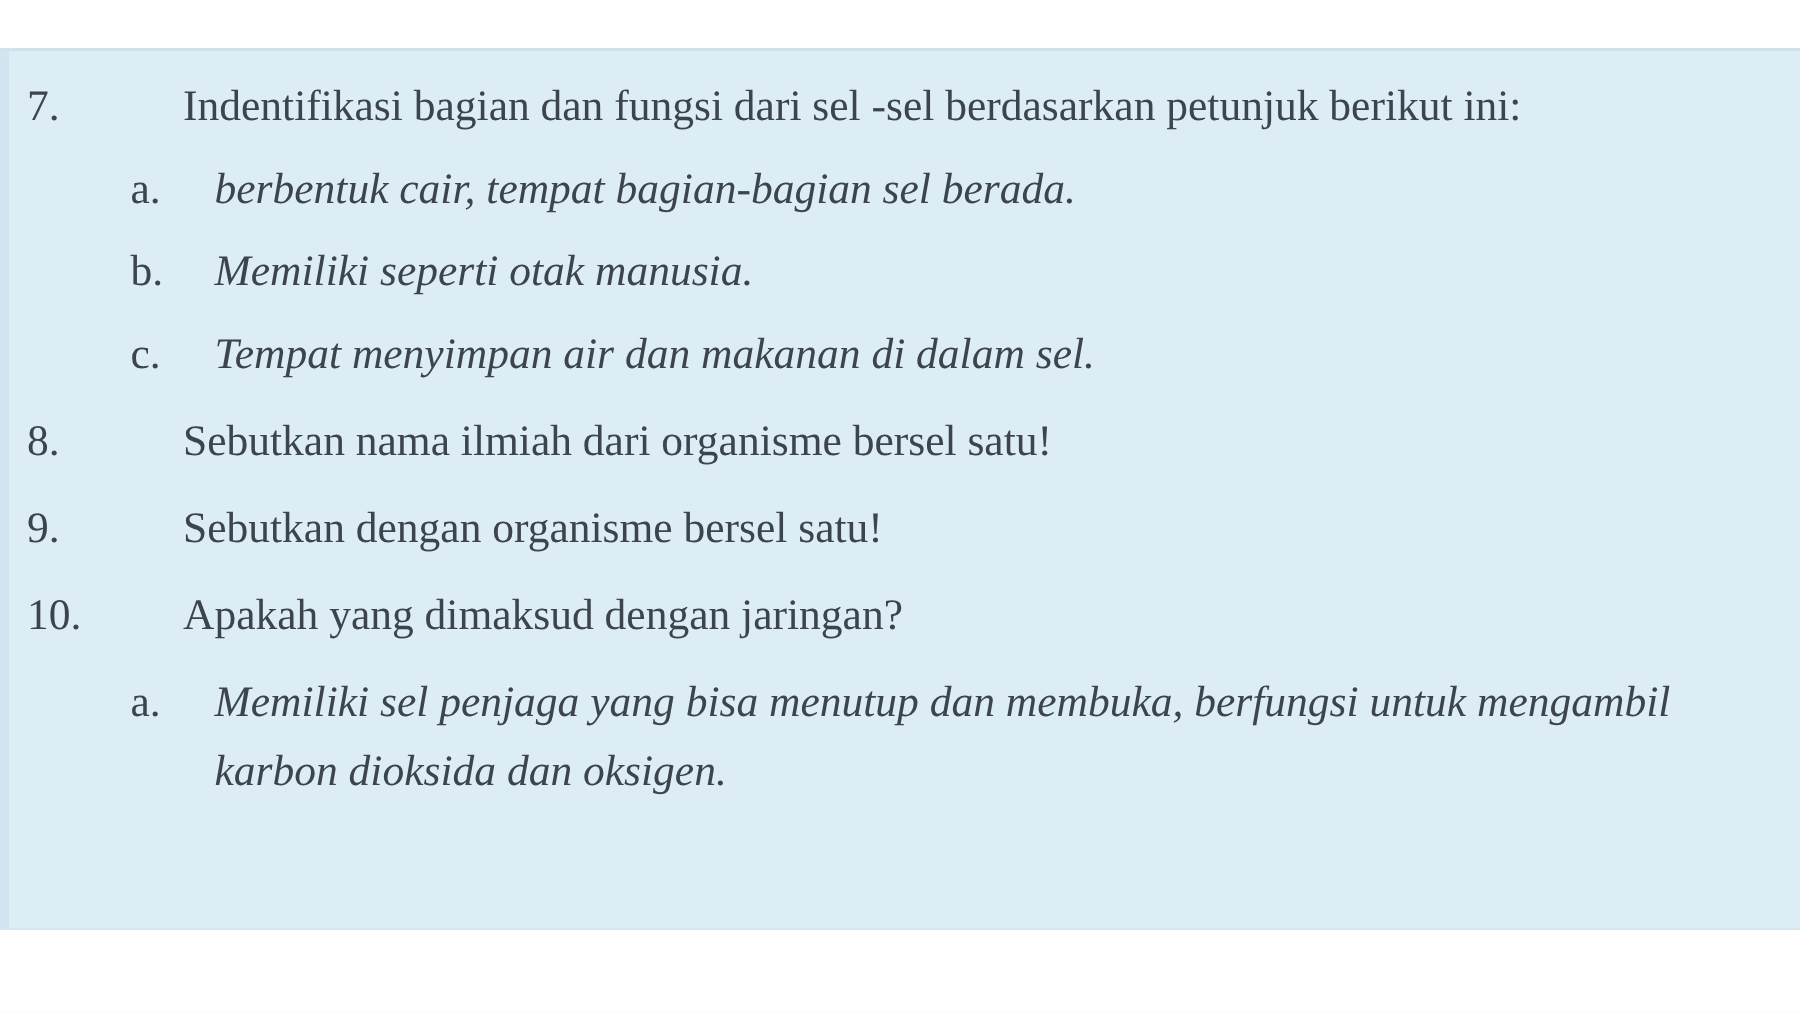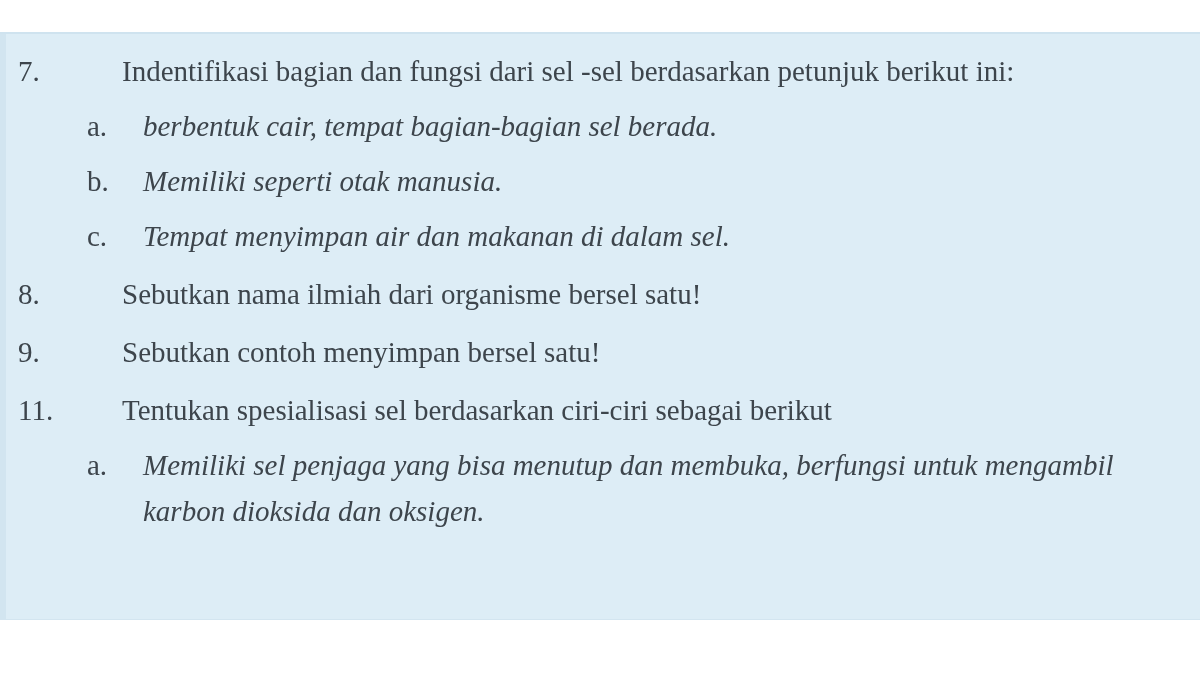--- a/index.html
+++ b/index.html
@@ -109,30 +109,32 @@
   <div class="q-item">
     <div class="q-row">
       <span class="q-num">8.</span>
       <span class="q-text">Sebutkan nama ilmiah dari organisme bersel satu!</span>
     </div>
   </div>
 
   <div class="q-item">
     <div class="q-row">
       <span class="q-num">9.</span>
-      <span class="q-text">Sebutkan contoh menyimpan bersel satu!</span>
+      <span class="q-text">Sebutkan dengan organisme bersel satu!</span>
     </div>
   </div>
 
+  <div class="q-item">
+    <div class="q-row">
+      <span class="q-num">10.</span>
+      <span class="q-text">Apakah yang dimaksud dengan jaringan?</span>
+    </div>
+  </div>
 
   <div class="q-item">
-    <div class="q-row">
-      <span class="q-num">11.</span>
-      <span class="q-text">Tentukan spesialisasi sel berdasarkan ciri-ciri sebagai berikut</span>
-    </div>
 
   <div class="sub-row">
     <span class="sub-letter">a.</span>
     <span class="sub-text">Memiliki sel penjaga yang bisa menutup dan membuka, berfungsi untuk mengambil karbon dioksida dan oksigen.</span>
   </div>
 </div>
 </div>
 </div>
 
 </body></html>

